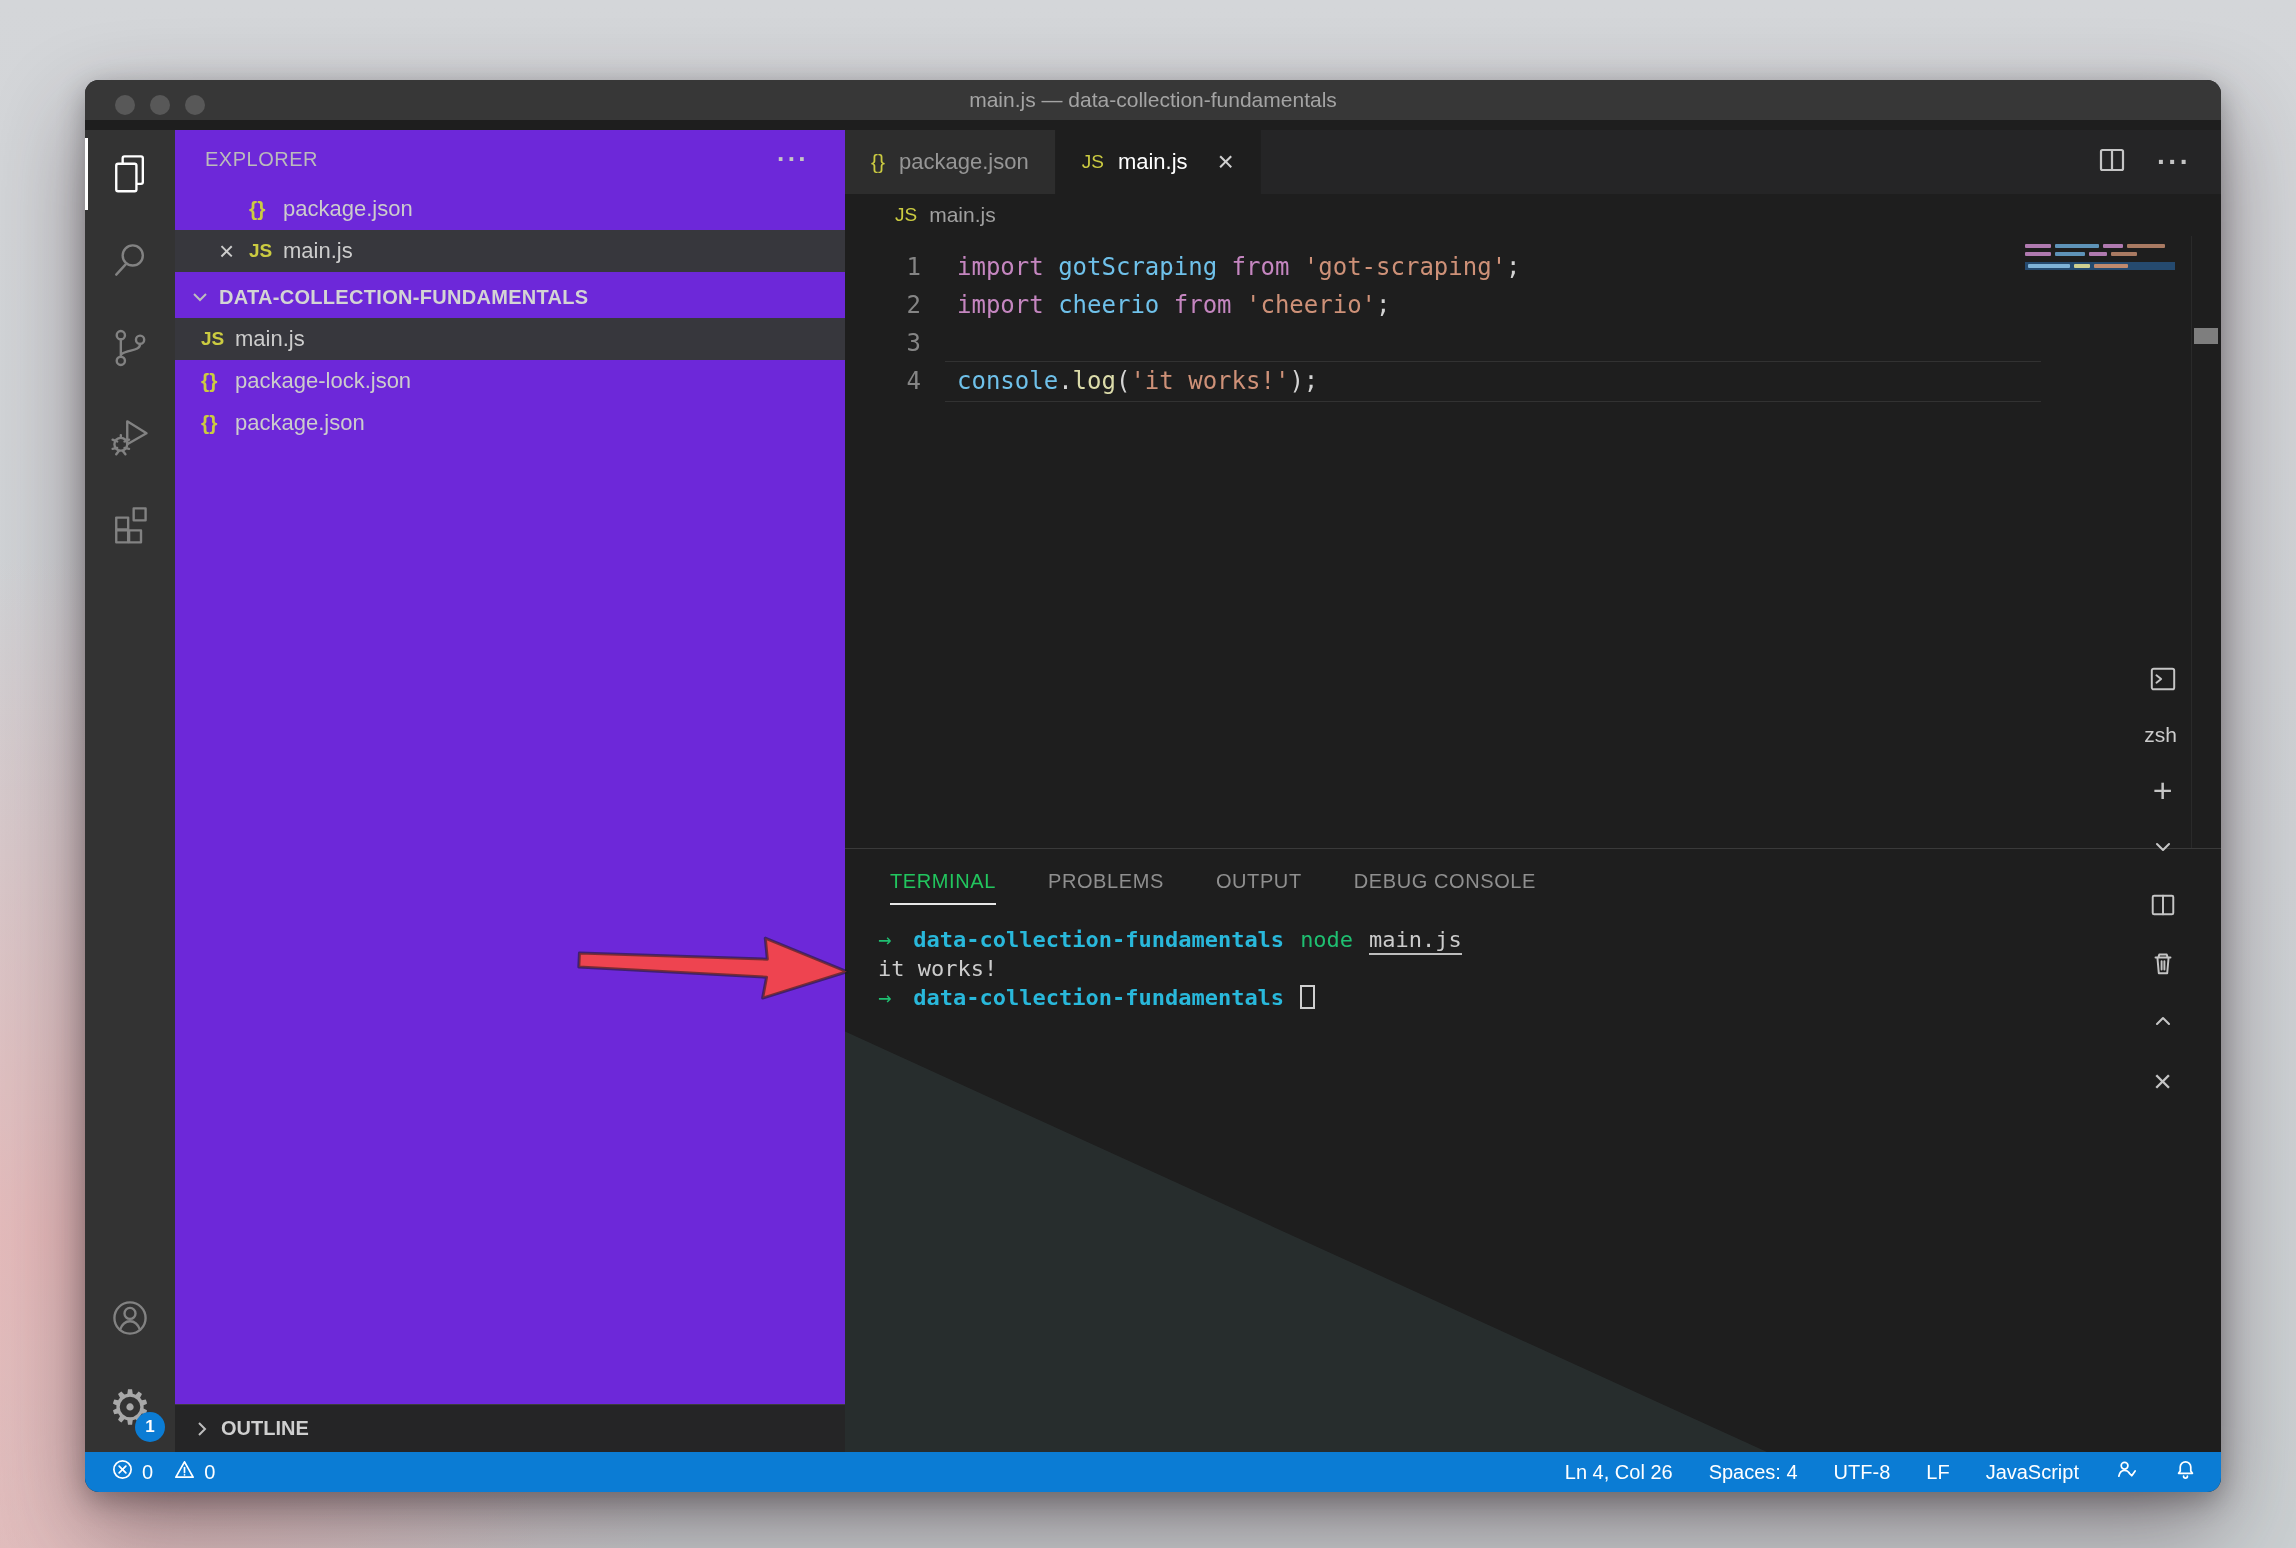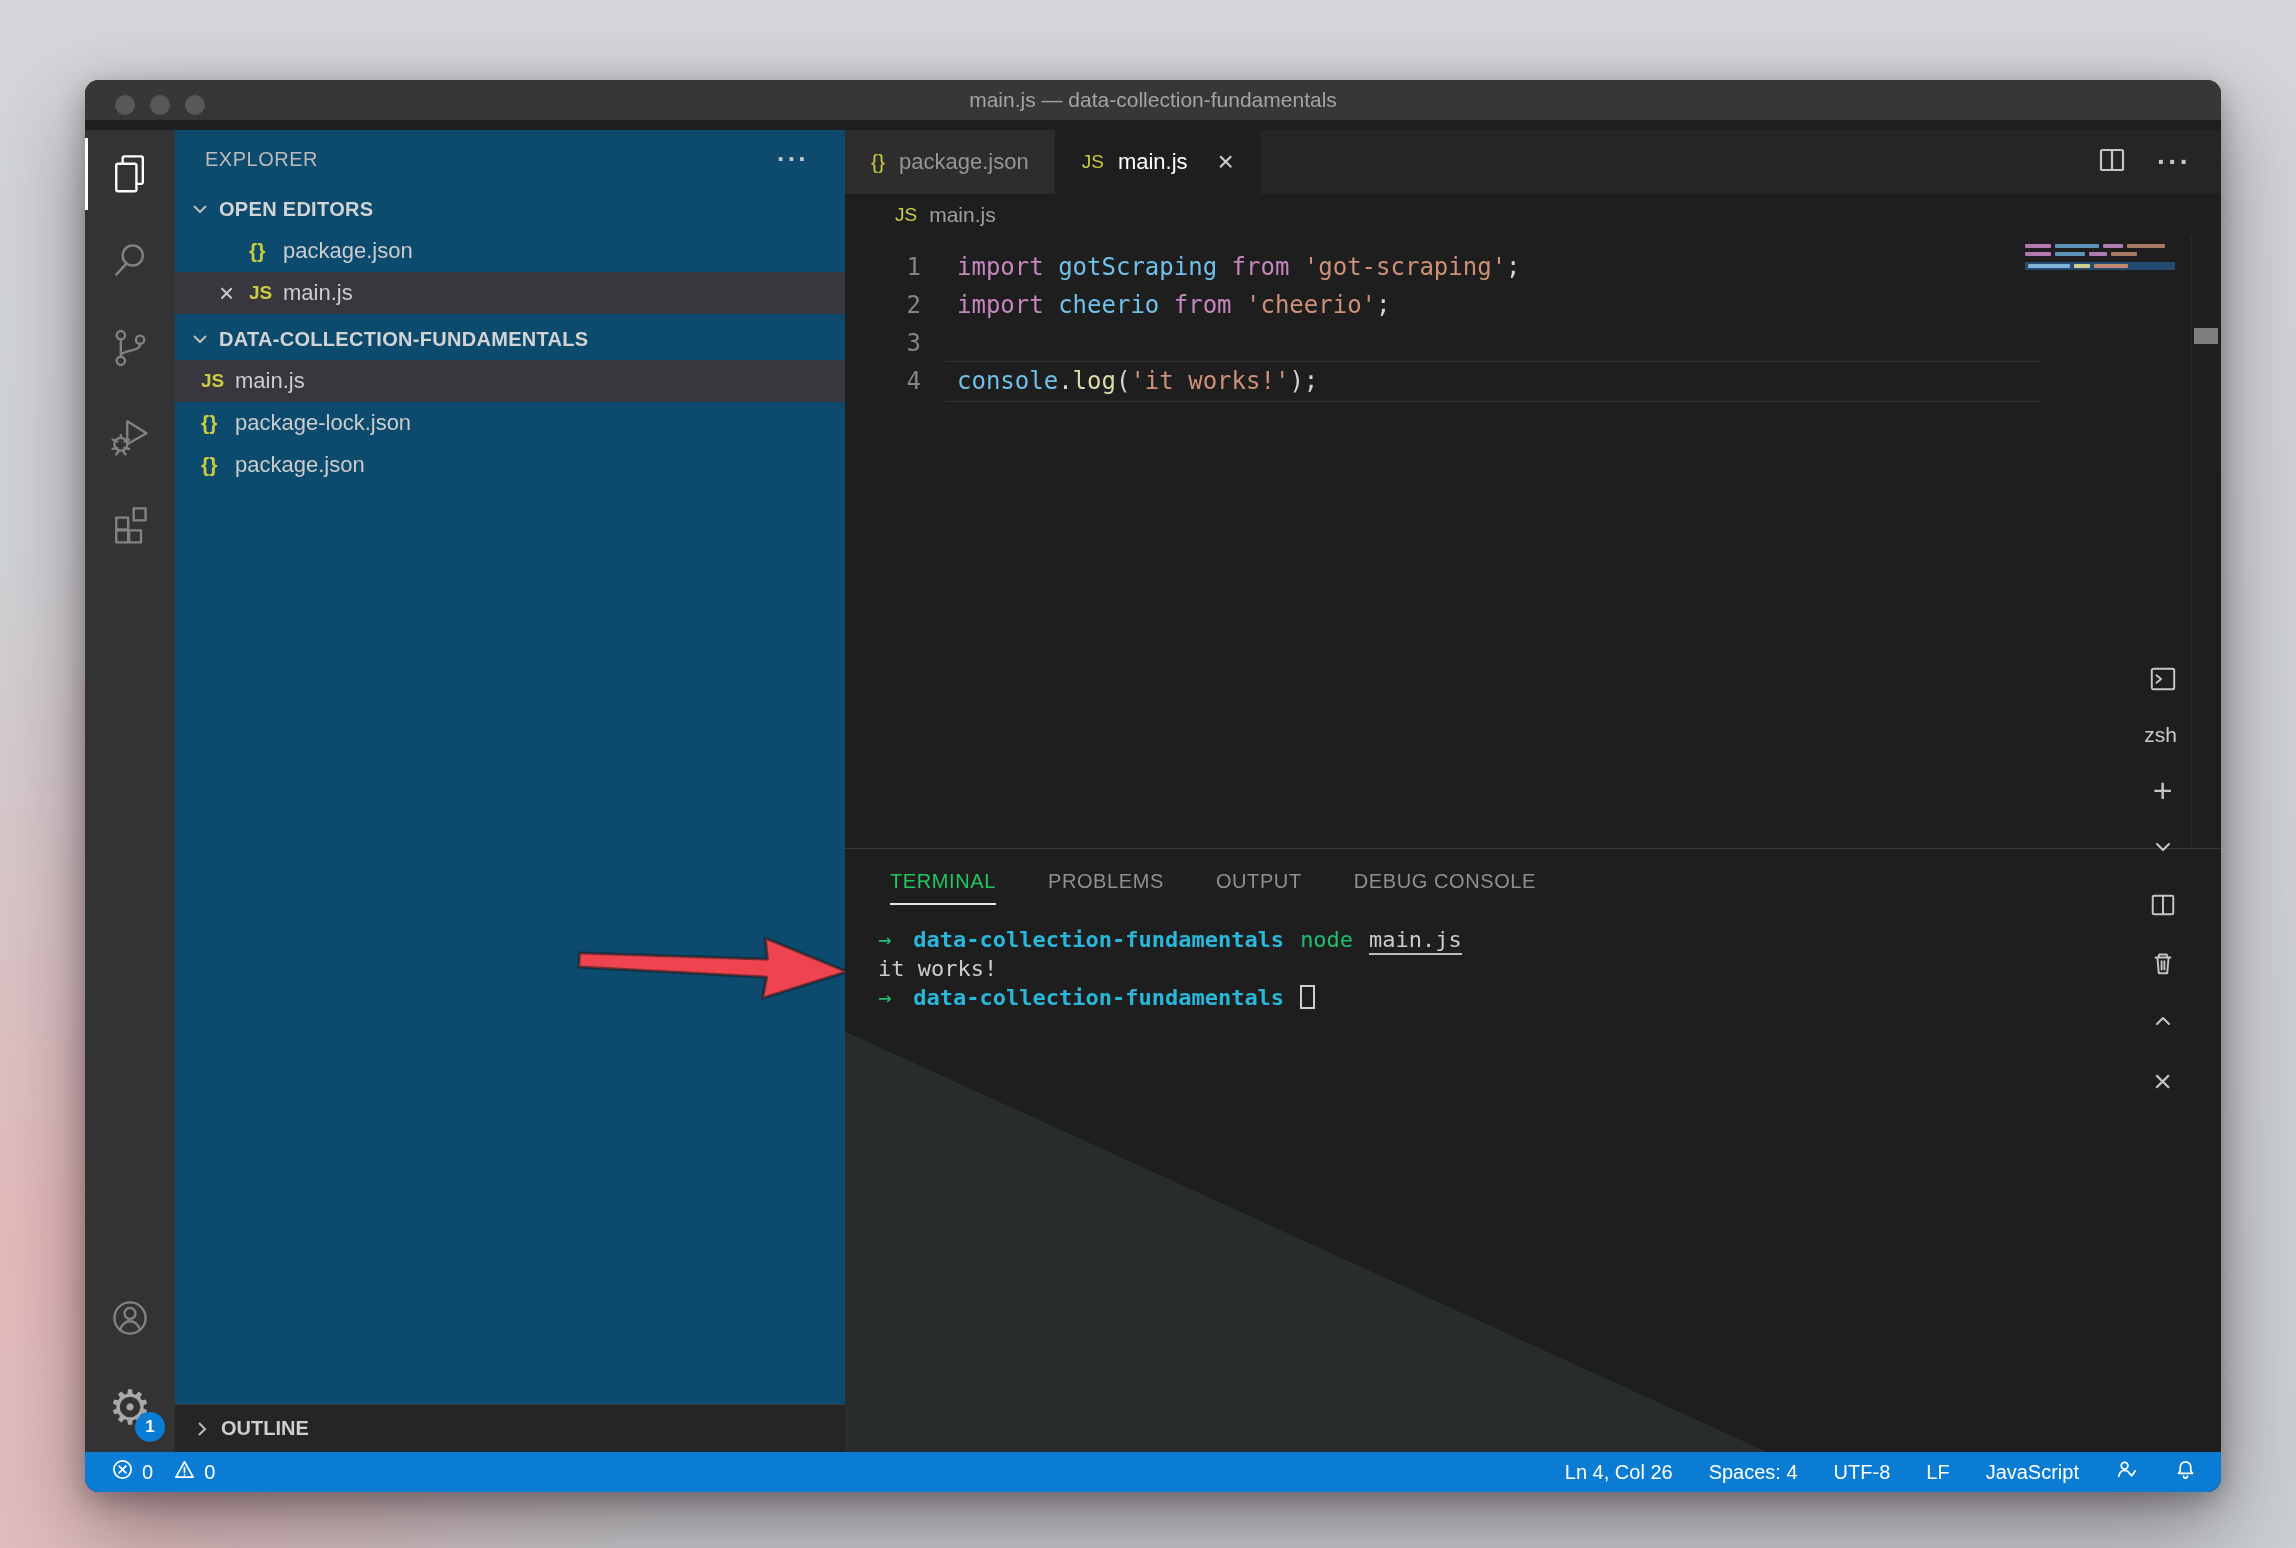--- a/index.html
+++ b/index.html
@@ -27,21 +27,21 @@
     display:flex; flex-direction:column; align-items:stretch;}
   .ab-item{ position:relative; height:88px; display:flex; align-items:center; justify-content:center; color:#828282;}
   .ab-item.active{ color:#ffffff; }
   .ab-item.active::before{ content:""; position:absolute; left:0; top:8px; bottom:8px; width:3px; background:#ffffff;}
   .ab-spacer{ flex:1; }
   .ab-item svg{ width:44px; height:44px; stroke:currentColor; fill:none; stroke-width:2.6; stroke-linecap:round; stroke-linejoin:round;}
   .gear-glyph{ font-size:48px; color:#a8a8a8; line-height:1; }
   .badge{ position:absolute; right:10px; bottom:10px; width:30px; height:30px; border-radius:50%;
     background:#0b7cd4; color:#fff; font-size:17px; font-weight:bold; display:flex; align-items:center; justify-content:center;}
   
-  .sidebar{ position:absolute; left:90px; top:50px; width:670px; bottom:40px; background:#0c4a6e; color:#cccccc;}
+  .sidebar{ position:absolute; left:90px; top:50px; width:670px; bottom:40px; background:#6d28d9; color:#cccccc;}
   .sb-header{ height:58px; display:flex; align-items:center; padding:0 36px 0 30px; color:#bbbbbb; font-size:20px; letter-spacing:.5px;}
   .sb-header .more{ margin-left:auto; color:#c5c5c5; font-size:26px; letter-spacing:2px; font-weight:bold;}
   .s-row{ height:42px; display:flex; align-items:center; font-size:22px; color:#cccccc; white-space:nowrap;}
   .s-row.selected{ background:#37373d; }
   .sec-h{ font-weight:bold; font-size:20px; color:#d4d4d4; letter-spacing:.3px; padding-left:14px; gap:8px;}
   .chev{ width:22px; height:22px; flex:0 0 22px; }
   .chev svg{ width:22px; height:22px; stroke:#bdbdbd; fill:none; stroke-width:2; }
   .oe-row{ padding-left:44px; }
   .close-slot{ width:30px; flex:0 0 30px; color:#cccccc; font-size:26px; line-height:1;}
   .ficon{ width:34px; flex:0 0 34px; text-align:left; font-weight:bold; }
@@ -184,26 +184,20 @@
       <span class="badge">1</span>
     </div>
   </div>
 
   <div class="sidebar">
     <div class="sb-header">
       <span>EXPLORER</span>
       <span class="more">···</span>
     </div>
 
-    <div class="s-row sec-h">
-      <span class="chev"><svg viewBox="0 0 22 22">
-            <polyline points="5,8 11,14 17,8"></polyline>
-          </svg></span>
-      <span>OPEN EDITORS</span>
-    </div>
     <div class="s-row oe-row">
       <span class="close-slot"></span>
       <span class="ficon json-badge">{}</span>
       <span>package.json</span>
     </div>
     <div class="s-row oe-row selected">
       <span class="close-slot">×</span>
       <span class="ficon js-badge">JS</span>
       <span>main.js</span>
     </div>

